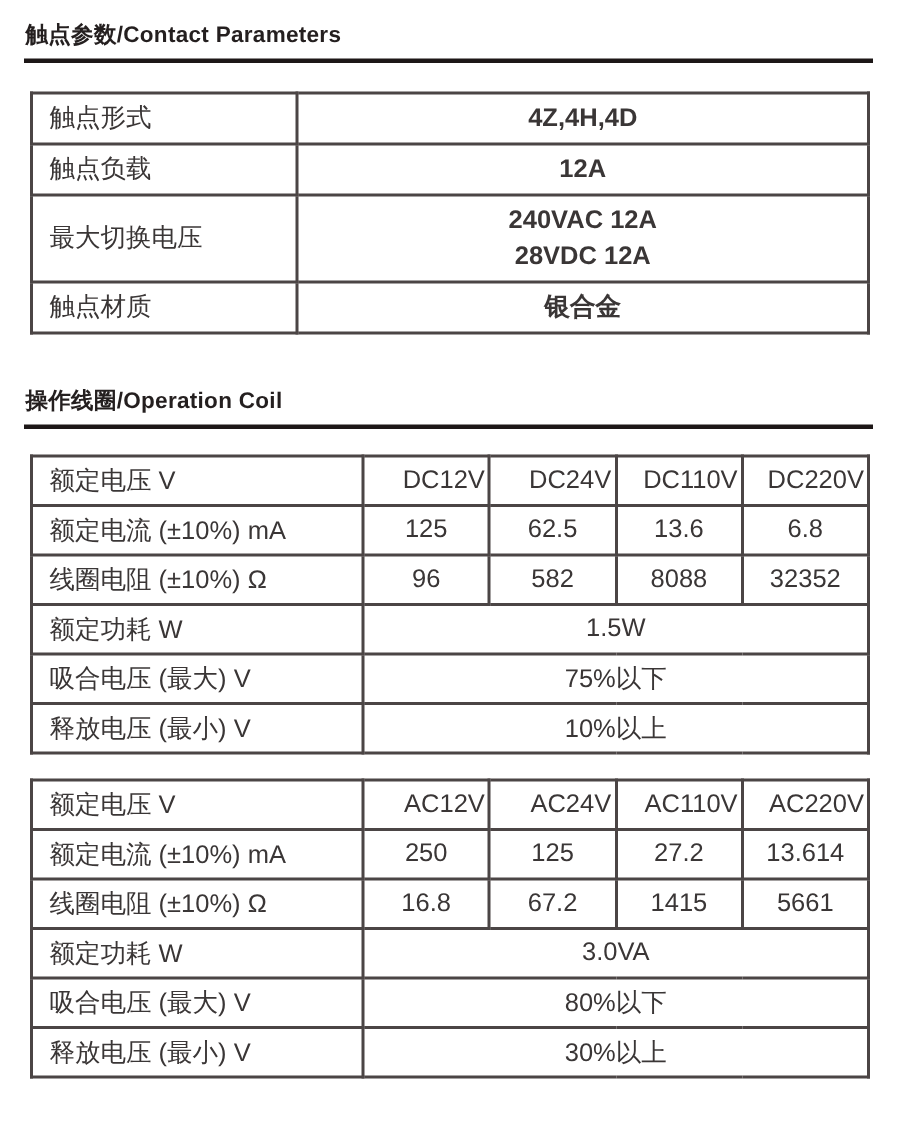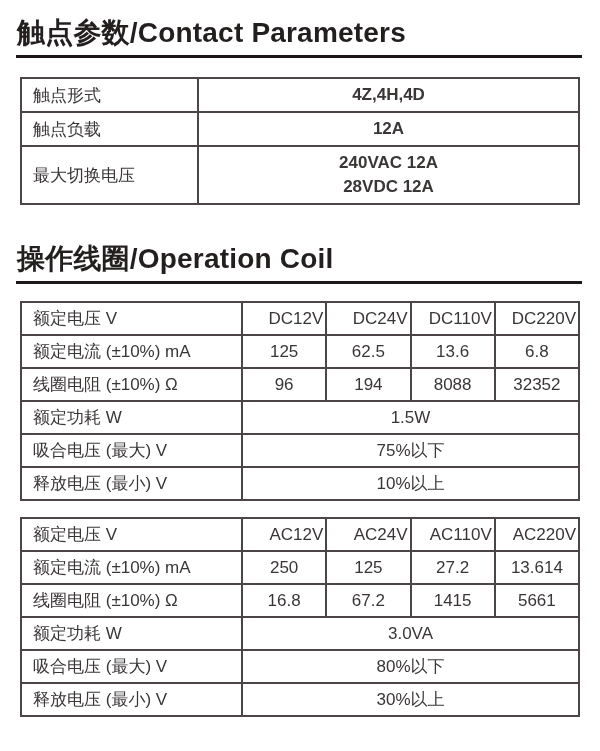--- a/index.html
+++ b/index.html
@@ -11,21 +11,21 @@
     width: 600px;
     height: 751px;
     font-family: "Liberation Sans", "DejaVu Sans", sans-serif;
     color: #383434;
     overflow: hidden;
   }
   .doc {
     padding: 15px 18px 0 16px;
   }
   .section-title {
-    font-size: 28px;
+    font-size: 15px;
     font-weight: bold;
     color: #241f1f;
     margin: 0;
     padding: 0 0 5px 1px;
     border-bottom: 3px solid #1d1717;
     line-height: 1.25;
     letter-spacing: 0.2px;
   }
   .section-title.second {
     margin-top: 36px;
@@ -94,20 +94,26 @@
             <span class="value-line">12A</span>
           </td>
         </tr>
         <tr class="tall-row">
           <th class="label-cell">最大切换电压</th>
           <td class="value-cell">
             <span class="value-line">240VAC 12A</span>
             <span class="value-line">28VDC 12A</span>
           </td>
         </tr>
+        <tr class="">
+          <th class="label-cell">触点材质</th>
+          <td class="value-cell">
+            <span class="value-line">银合金</span>
+          </td>
+        </tr>
       </tbody>
   </table>
 
   <h1 class="section-title second">操作线圈/Operation Coil</h1>
 
   <table class="spec-table coil-table">
     <tbody>
         <tr class="header-row">
           <th class="label-cell">额定电压 V</th>
           <th class="header-value-cell">DC12V</th>
@@ -118,21 +124,21 @@
         <tr>
           <th class="label-cell">额定电流 (±10%) mA</th>
           <td class="value-cell">125</td>
           <td class="value-cell">62.5</td>
           <td class="value-cell">13.6</td>
           <td class="value-cell">6.8</td>
         </tr>
         <tr>
           <th class="label-cell">线圈电阻 (±10%) Ω</th>
           <td class="value-cell">96</td>
-          <td class="value-cell">194</td>
+          <td class="value-cell">582</td>
           <td class="value-cell">8088</td>
           <td class="value-cell">32352</td>
         </tr>
         <tr>
           <th class="label-cell">额定功耗 W</th>
           <td class="value-cell" colspan="4">1.5W</td>
         </tr>
         <tr>
           <th class="label-cell">吸合电压 (最大) V</th>
           <td class="value-cell" colspan="4">75%以下</td>

